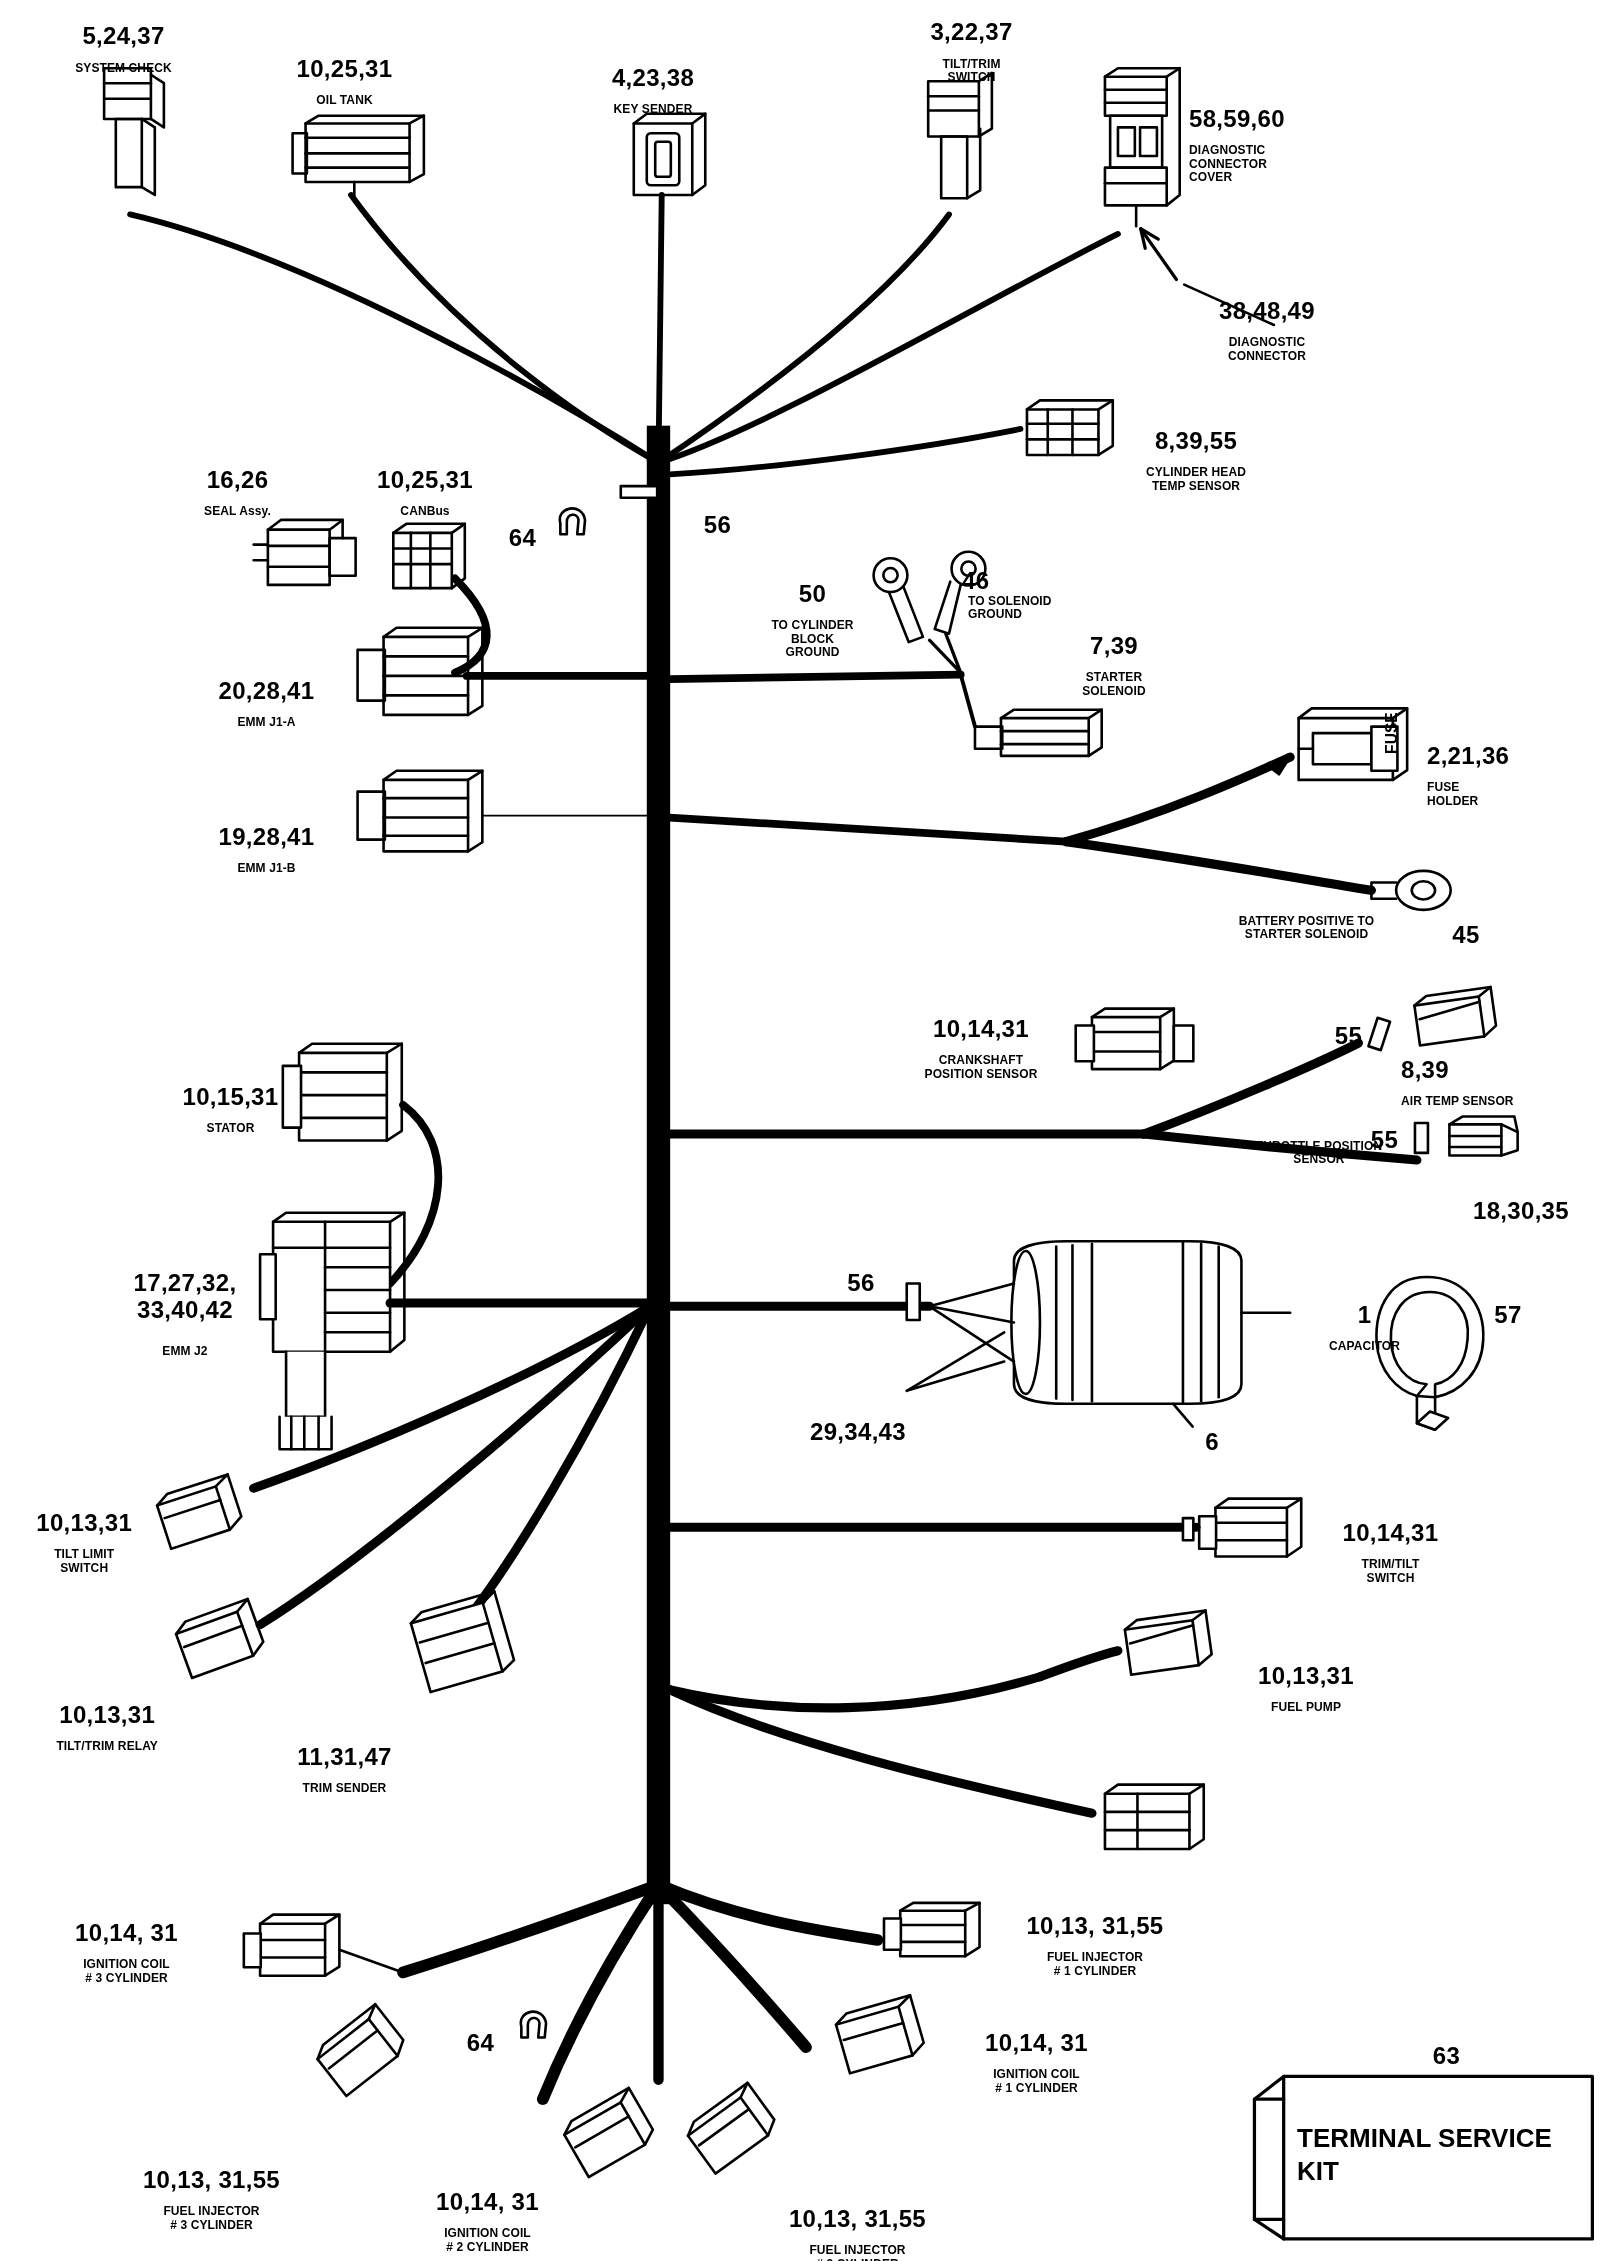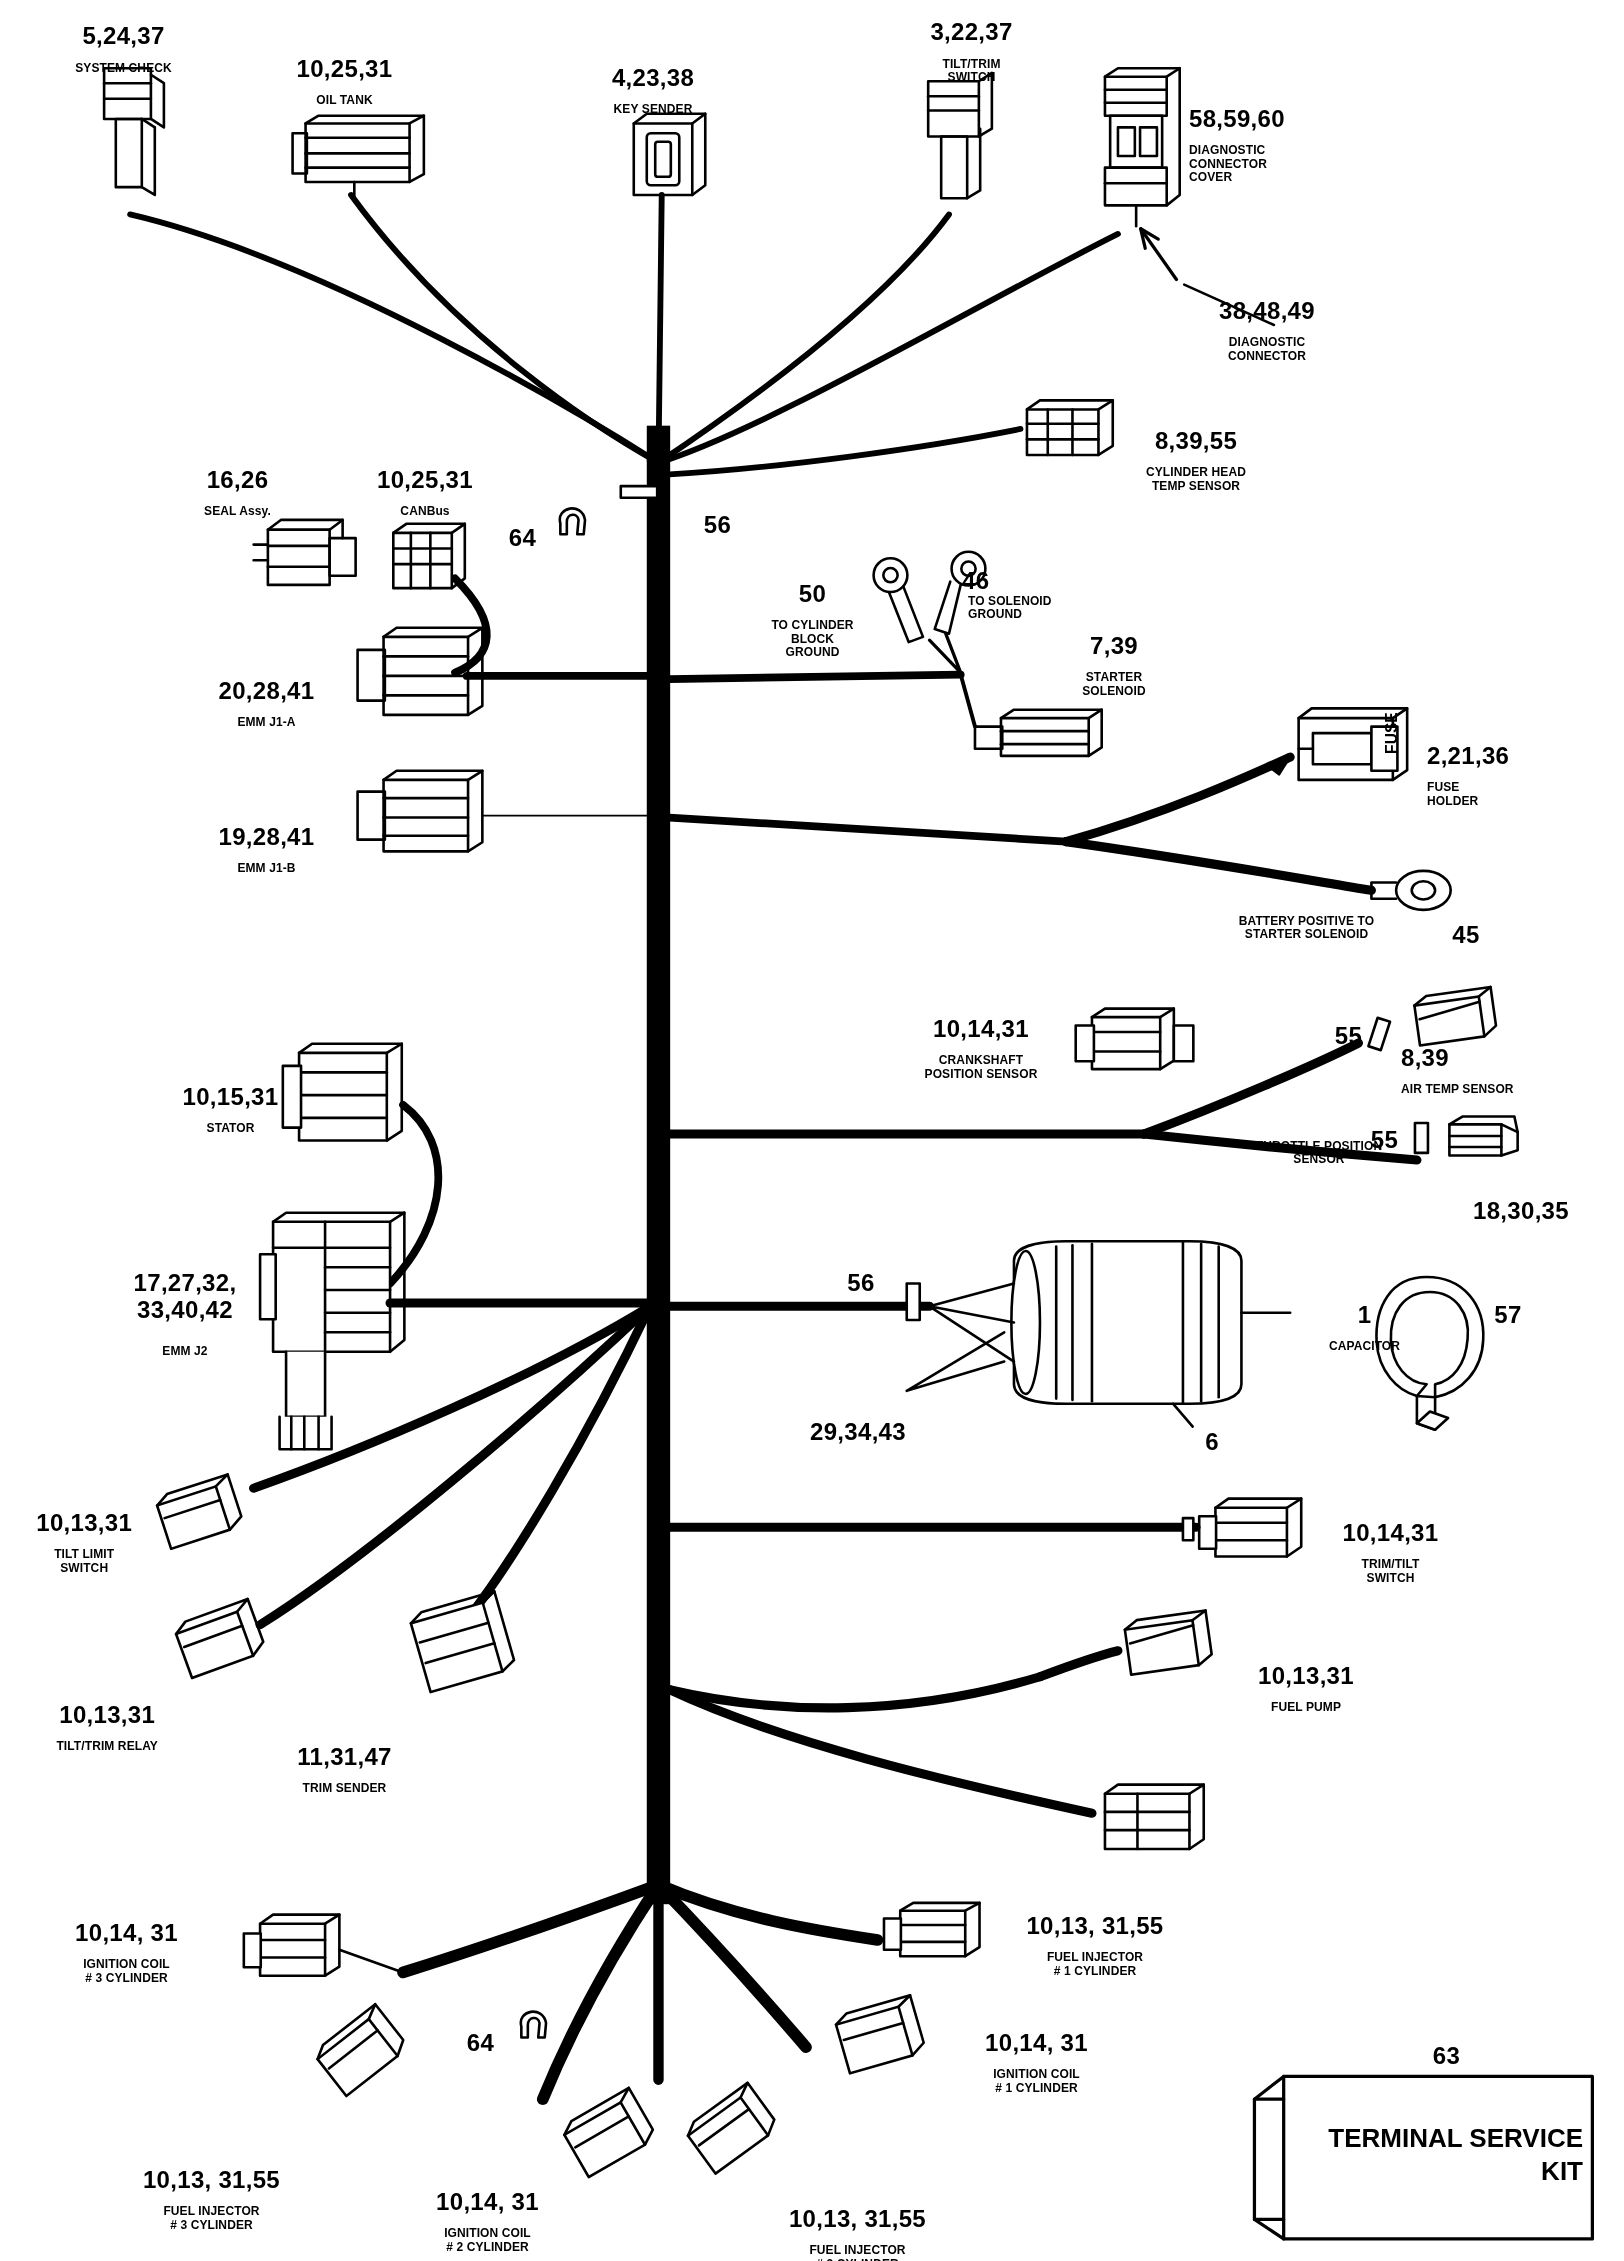--- a/index.html
+++ b/index.html
@@ -41,21 +41,21 @@
   .lbl .nm {
     display: block;
     font-weight: bold;
     font-size: 12px;
     letter-spacing: 0.1px;
   }
   .lbl.left { text-align: left; }
   .num-only .num { font-size: 24px; }
   .tsk-text {
     position: absolute;
-    text-align: right;
+    text-align: left;
     font-weight: bold;
     font-size: 26px;
     line-height: 1.25;
     white-space: pre-line;
   }
 </style>
 </head>
 <body>
 
 <div id="stage">
@@ -555,21 +555,21 @@
     <span class="num">10,14,31</span>
     <span class="nm">CRANKSHAFT
 POSITION SENSOR</span>
   </div>
 
   <div class="lbl num-only" style="left:1326px; top:1011px; width:45px;">
     <span class="num">55</span>
   </div>
 
   <div class="lbl left" style="left:1401px; top:1033px; width:224px;">
-    <span class="num" style="text-align:left;">8,39</span>
+    <span class="num" style="text-align:left;margin-top:12px;">8,39</span>
     <span class="nm" style="text-align:left;">AIR TEMP SENSOR</span>
   </div>
 
   <div class="lbl" style="left:146px; top:1072px; width:169px;">
     <span class="num">10,15,31</span>
     <span class="nm">STATOR</span>
   </div>
 
   <div class="lbl num-only" style="left:1362px; top:1115px; width:45px;">
     <span class="num">55</span>

